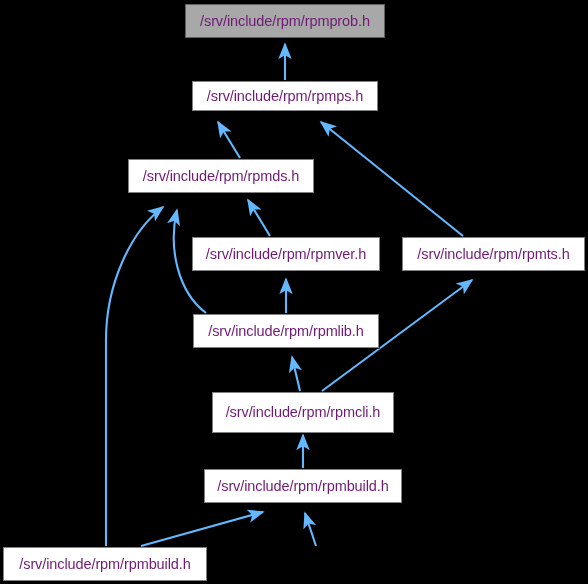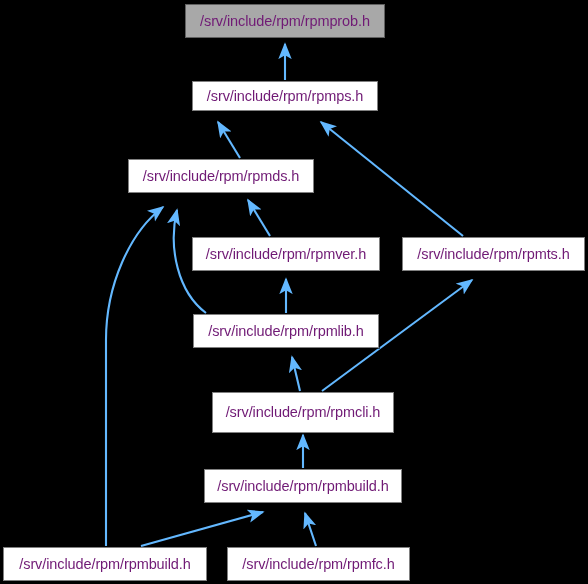--- a/index.html
+++ b/index.html
@@ -110,16 +110,13 @@
   </div>
 
   <div class="node" style="left:204px; top:469px; width:198px; height:34px;">
     <span class="node-label">/srv/include/rpm/rpmbuild.h</span>
   </div>
 
   <div class="node" style="left:3px; top:547px; width:204px; height:34px;">
     <span class="node-label">/srv/include/rpm/rpmbuild.h</span>
   </div>
 
-  <div class="node" style="left:227px; top:547px; width:183px; height:34px;">
-    <span class="node-label">/srv/include/rpm/rpmfc.h</span>
-  </div>
 </div>
 
 </body></html>

